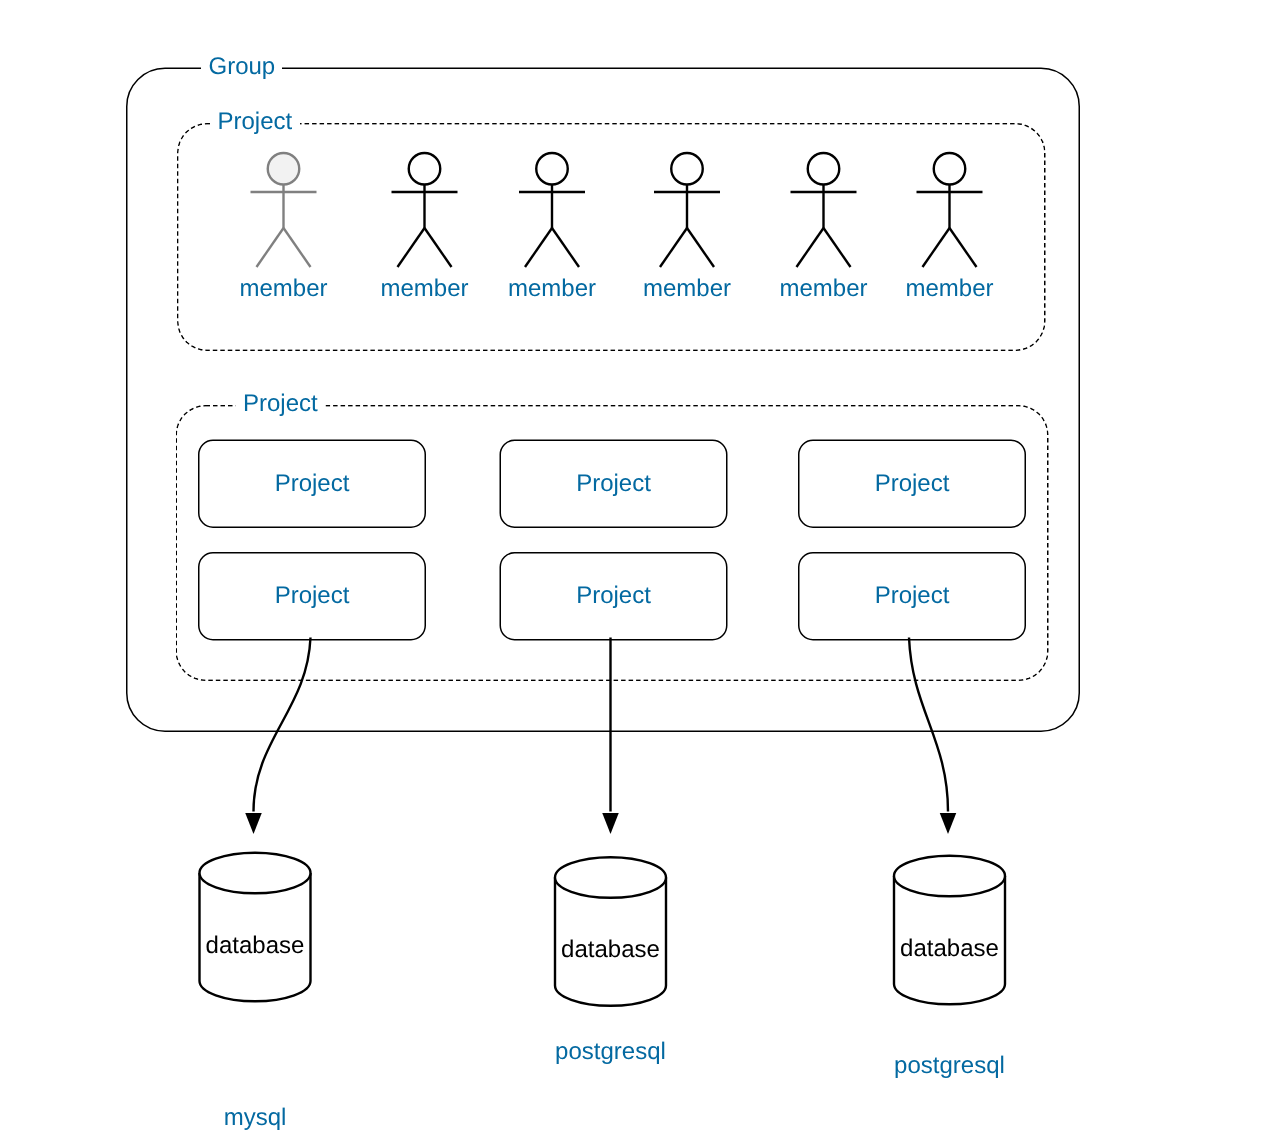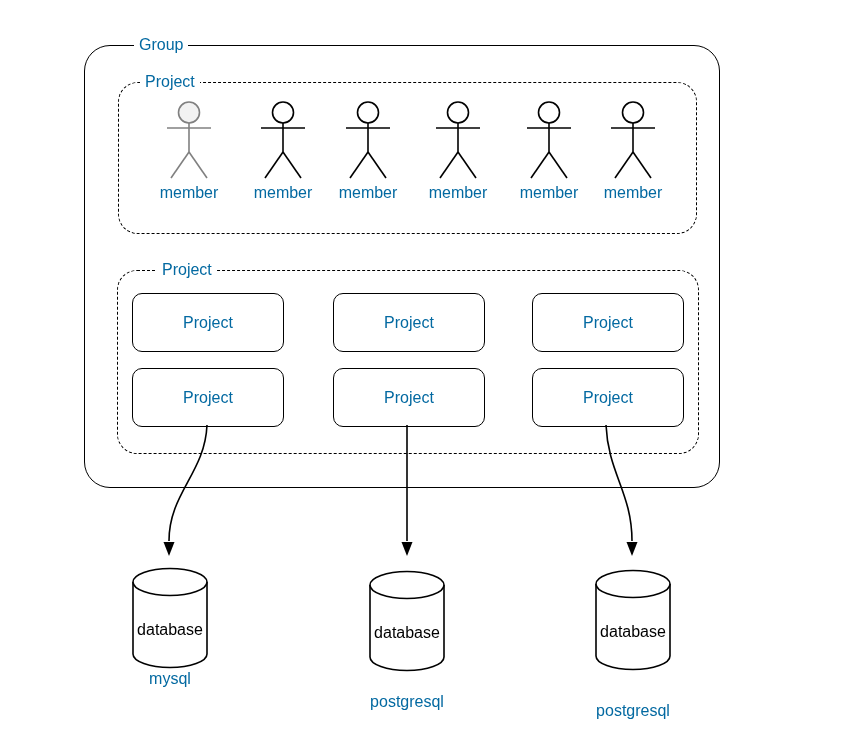--- a/index.html
+++ b/index.html
@@ -132,21 +132,21 @@
       <polygon points="407,556 401.5,542 412.5,542"></polygon>
       <polygon points="632,556 626.5,542 637.5,542"></polygon>
     </g>
   </svg>
 
   <svg class="cylinder" style="left:131px;top:567px" viewBox="0 0 78 102">
     <path d="M2 15 L2 87 A37 13.5 0 0 0 76 87 L76 15" fill="#fff" stroke="#000" stroke-width="1.6"></path>
     <ellipse cx="39" cy="15" rx="37" ry="13.5" fill="#fff" stroke="#000" stroke-width="1.6"></ellipse>
     <text x="39" y="68" text-anchor="middle">database</text>
   </svg>
-  <div class="db-caption" style="left:110px;top:670px">mysql</div>
+  <div class="db-caption" style="left:110px;top:737px">mysql</div>
 
   <svg class="cylinder" style="left:368px;top:570px" viewBox="0 0 78 102">
     <path d="M2 15 L2 87 A37 13.5 0 0 0 76 87 L76 15" fill="#fff" stroke="#000" stroke-width="1.6"></path>
     <ellipse cx="39" cy="15" rx="37" ry="13.5" fill="#fff" stroke="#000" stroke-width="1.6"></ellipse>
     <text x="39" y="68" text-anchor="middle">database</text>
   </svg>
   <div class="db-caption" style="left:347px;top:693px">postgresql</div>
 
   <svg class="cylinder" style="left:594px;top:569px" viewBox="0 0 78 102">
     <path d="M2 15 L2 87 A37 13.5 0 0 0 76 87 L76 15" fill="#fff" stroke="#000" stroke-width="1.6"></path>

